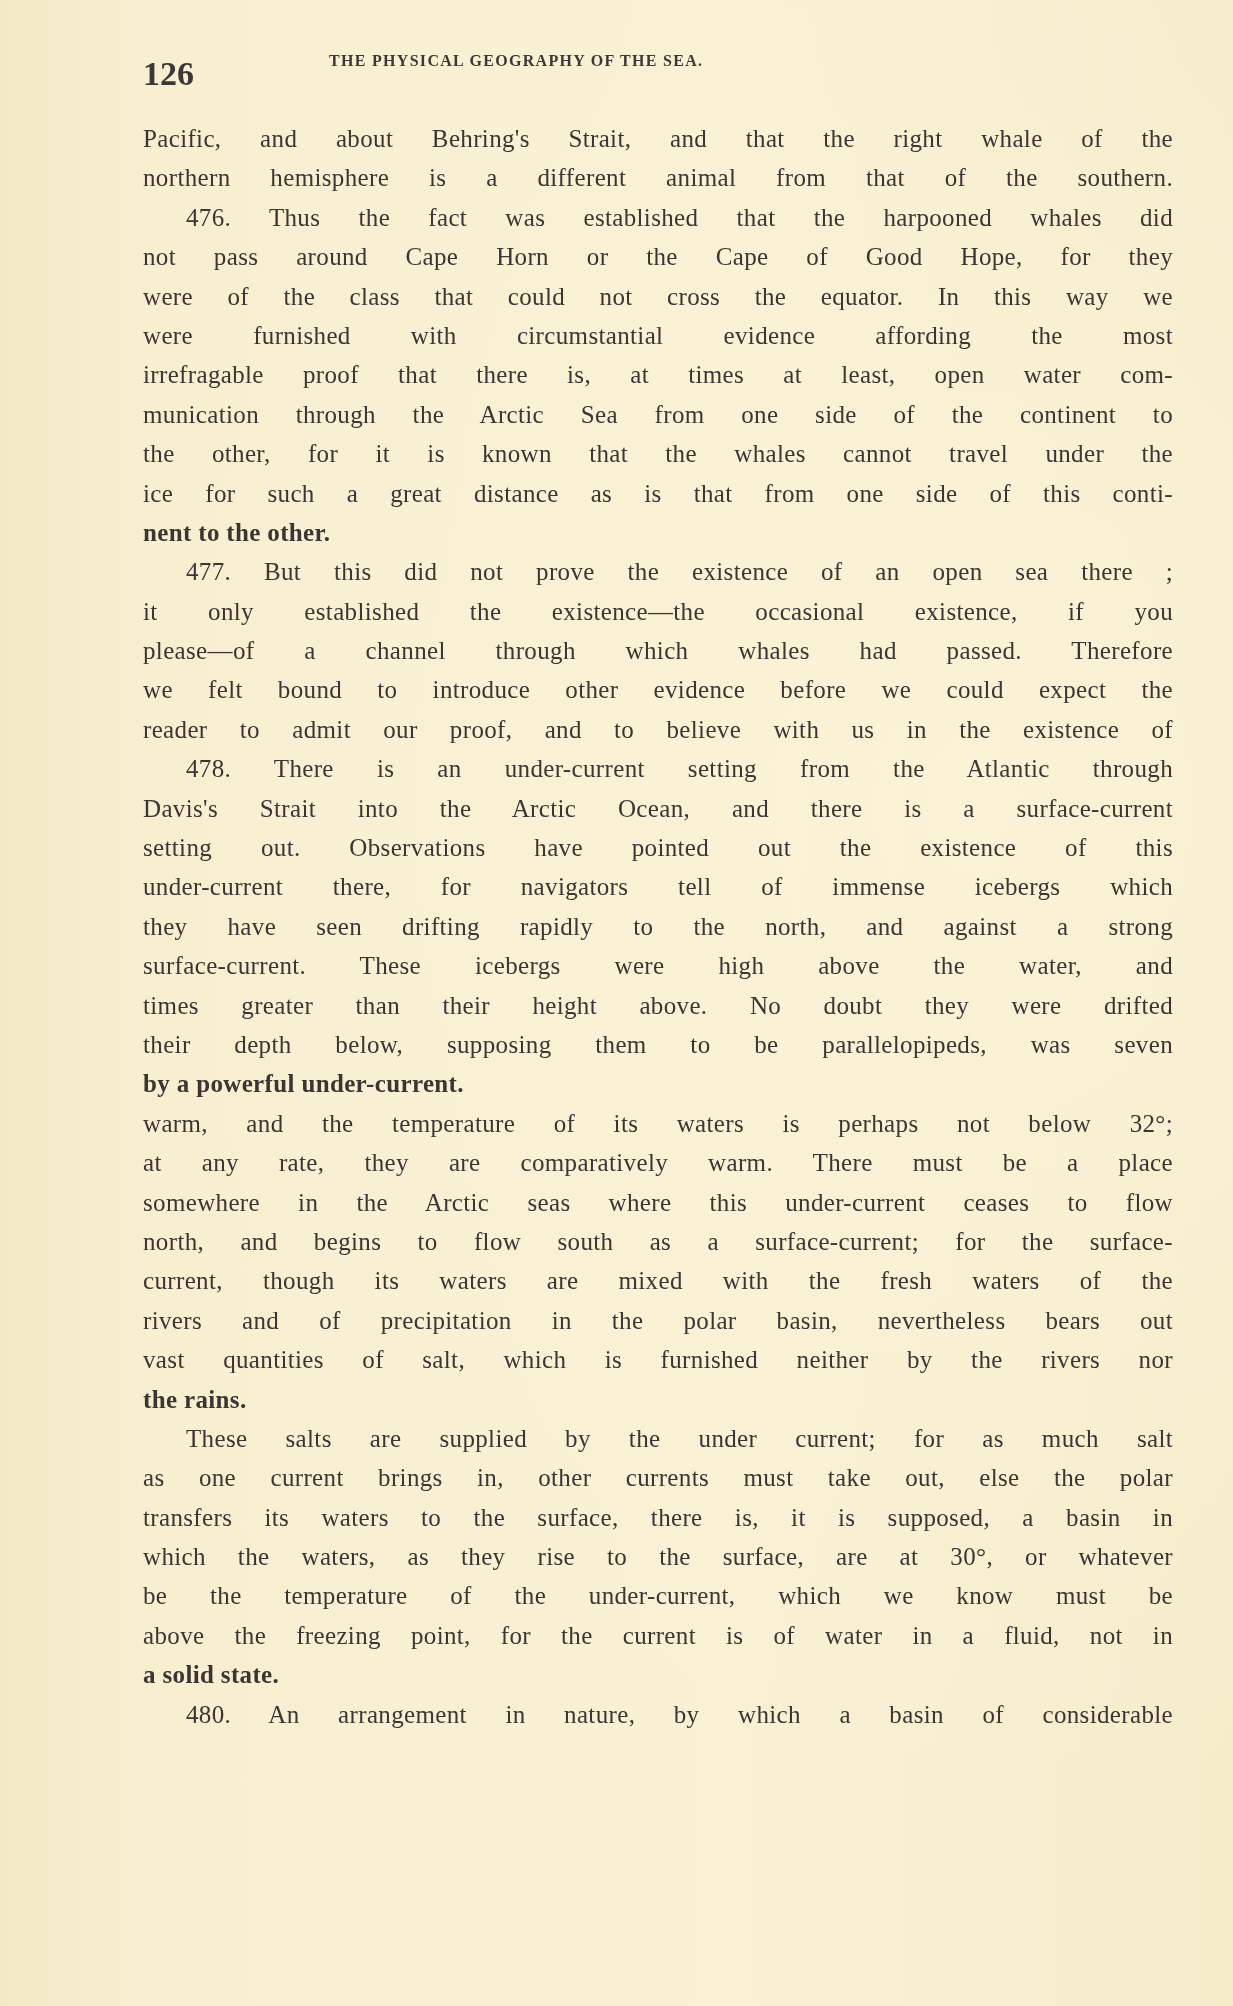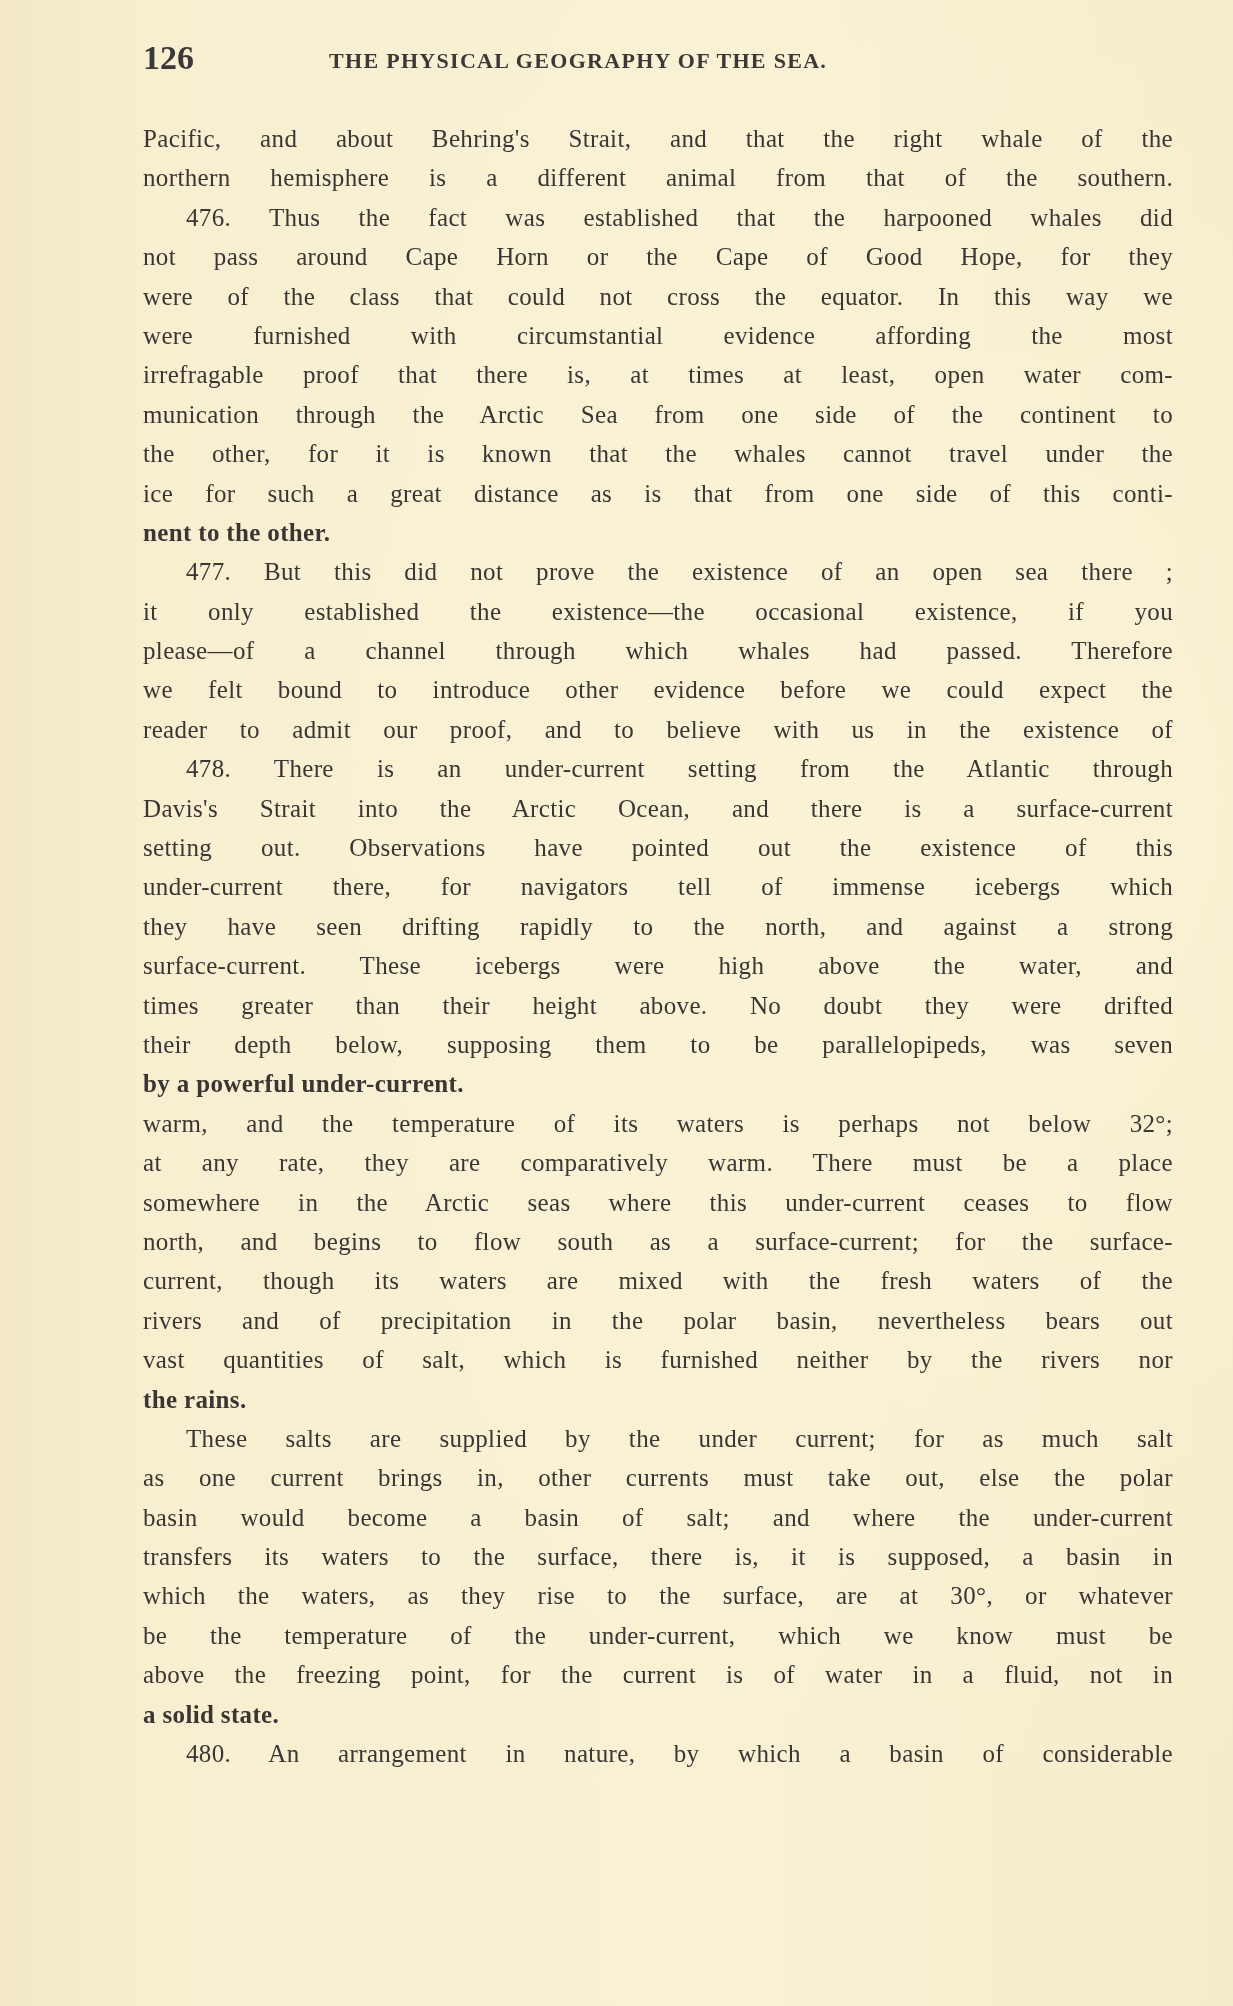--- a/index.html
+++ b/index.html
@@ -28,32 +28,32 @@
     .running-head {
       position: absolute;
       left: 143px;
       top: 36px;
       width: 1030px;
       height: 44px;
     }
     .page-number {
       position: absolute;
       left: 0;
-      top: 0;
+      top: 16px;
       font-size: 34px;
       line-height: 44px;
       font-weight: bold;
       color: #3d3838;
       letter-spacing: 0px;
     }
     .running-title {
       position: absolute;
       left: 186px;
       top: 6px;
-      font-size: 22px;
+      font-size: 16px;
       line-height: 38px;
       font-weight: bold;
       letter-spacing: 1.3px;
       color: #3d3838;
       white-space: nowrap;
     }
     .body-text {
       position: absolute;
       left: 143px;
       top: 119px;
@@ -114,21 +114,20 @@
       <span class="line">warm, and the temperature of its waters is perhaps not below 32°;</span>
       <span class="line">at any rate, they are comparatively warm.  There must be a place</span>
       <span class="line">somewhere in the Arctic seas where this under-current ceases to flow</span>
       <span class="line">north, and begins to flow south as a surface-current; for the surface-</span>
       <span class="line">current, though its waters are mixed with the fresh waters of the</span>
       <span class="line">rivers and of precipitation in the polar basin, nevertheless bears out</span>
       <span class="line">vast quantities of salt, which is furnished neither by the rivers nor</span>
       <span class="line last">the rains.</span>
       <span class="line indent">These salts are supplied by the under current; for as much salt</span>
       <span class="line">as one current brings in, other currents must take out, else the polar</span>
-      <span class="line">basin would become a basin of salt; and where the under-current</span>
       <span class="line">transfers its waters to the surface, there is, it is supposed, a basin in</span>
       <span class="line">which the waters, as they rise to the surface, are at 30°, or whatever</span>
       <span class="line">be the temperature of the under-current, which we know must be</span>
       <span class="line">above the freezing point, for the current is of water in a fluid, not in</span>
       <span class="line last">a solid state.</span>
       <span class="line indent">480. An arrangement in nature, by which a basin of considerable</span>
     </div>
 </div>
 
 </body></html>

